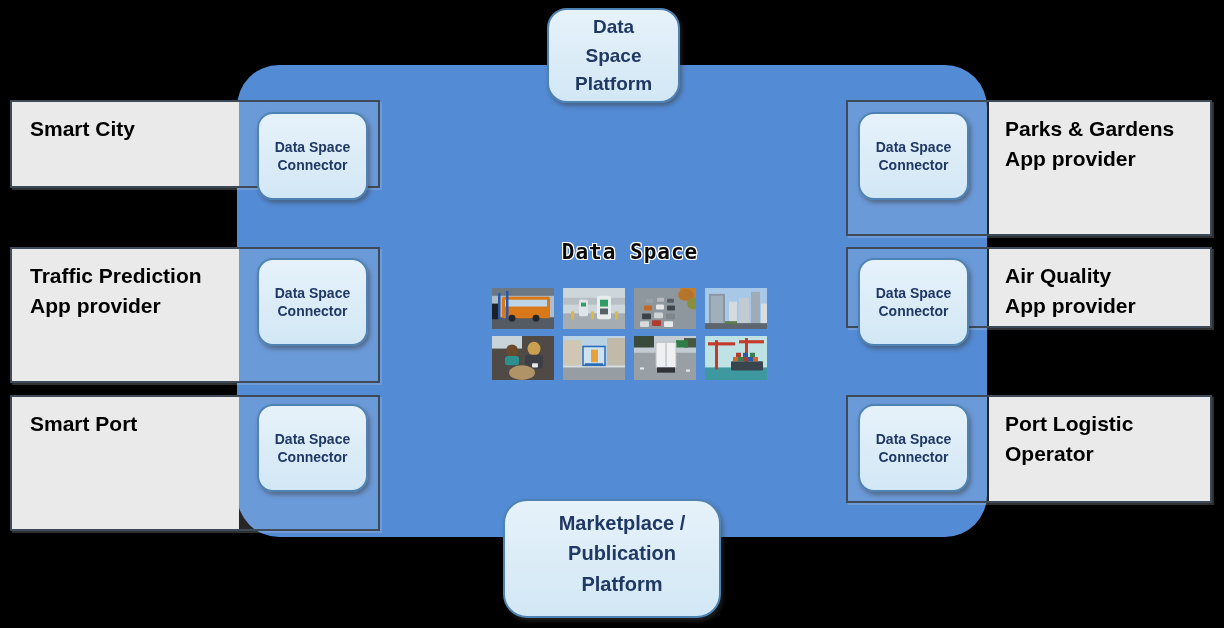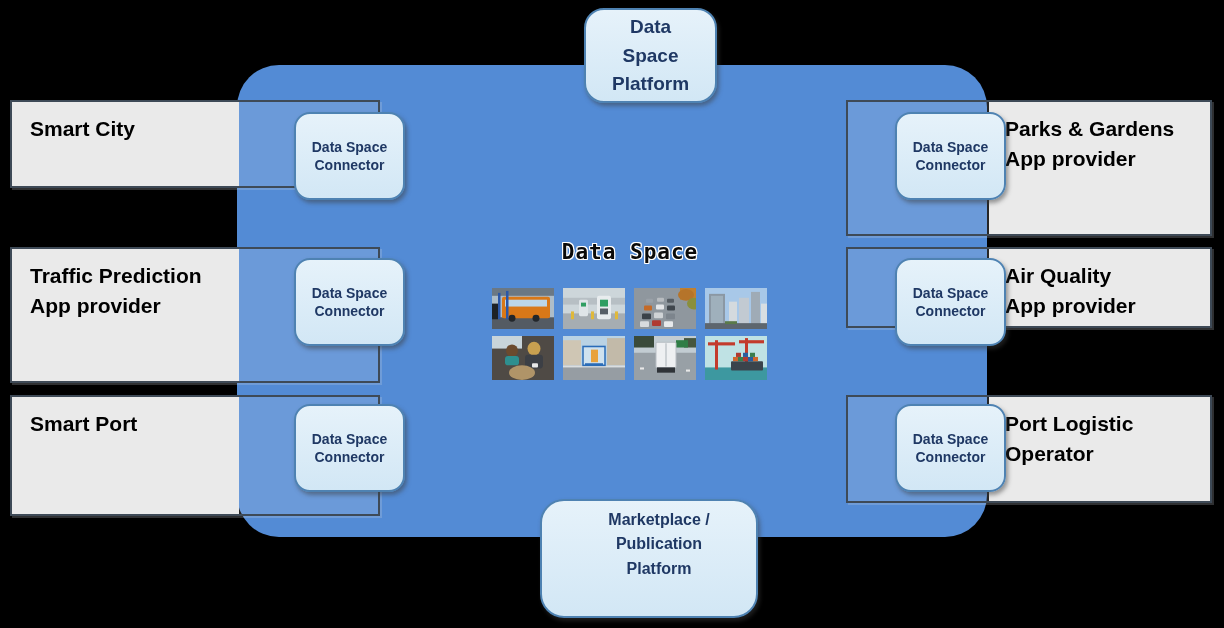--- a/index.html
+++ b/index.html
@@ -28,24 +28,23 @@
   .row-right .row-label{flex:1;padding-left:16px;}
   .row-overlap{background:rgba(235,239,243,0.16);}
   .row-left .row-overlap{flex:1;}
   .row-right .row-overlap{width:141px;}
   
   .pill{
     position:absolute;z-index:4;color:#1F3864;font-weight:bold;text-align:center;
     background:linear-gradient(180deg,#e6f2fa 0%,#d2e7f5 100%);
     border:2.5px solid #4e82b2;border-radius:20px;
     box-shadow:2px 3px 4px rgba(60,60,60,0.5);
-    margin-left:37px;
   }
   .registry{left:547px;top:8px;width:133px;height:95px;font-size:19px;line-height:1.5;padding-top:3px;}
-  .marketplace{left:503px;top:499px;width:218px;height:119px;font-size:16px;line-height:1.52;padding-top:7px;border-radius:24px;padding-left:20px;}
+  .marketplace{left:503px;top:499px;width:218px;height:119px;font-size:20px;line-height:1.52;padding-top:7px;border-radius:24px;padding-left:20px;}
   .connector{
     width:111px;height:88px;font-size:14px;line-height:1.3;border-radius:16px;border-width:2px;
     display:flex;flex-direction:column;justify-content:center;align-items:center;z-index:3;
   }
   
   .ds-title{
     position:absolute;left:480px;top:240px;width:300px;z-index:2;text-align:center;
     font-family:"DejaVu Sans Mono",monospace;font-weight:bold;font-size:21px;letter-spacing:1px;color:#0a0a0a;
     text-shadow:-1px -1px 0 #fff,1px -1px 0 #fff,-1px 1px 0 #fff,1px 1px 0 #fff,0 -1px 0 #fff,0 1px 0 #fff,-1px 0 0 #fff,1px 0 0 #fff;
   }
@@ -195,21 +194,21 @@
     </div>
     <div class="row-overlap"></div>
   </div>
   <div class="row row-left" style="top:247px;height:136px">
     <div class="row-label">
       <div>Traffic Prediction</div>
       <div>App provider</div>
     </div>
     <div class="row-overlap"></div>
   </div>
-  <div class="row row-left" style="top:395px;height:121px">
+  <div class="row row-left" style="top:395px;height:136px">
     <div class="row-label">
       <div>Smart Port</div>
       <div></div>
     </div>
     <div class="row-overlap"></div>
   </div>
 
   <div class="row row-right" style="top:100px;height:136px">
     <div class="row-overlap"></div>
     <div class="row-label">

